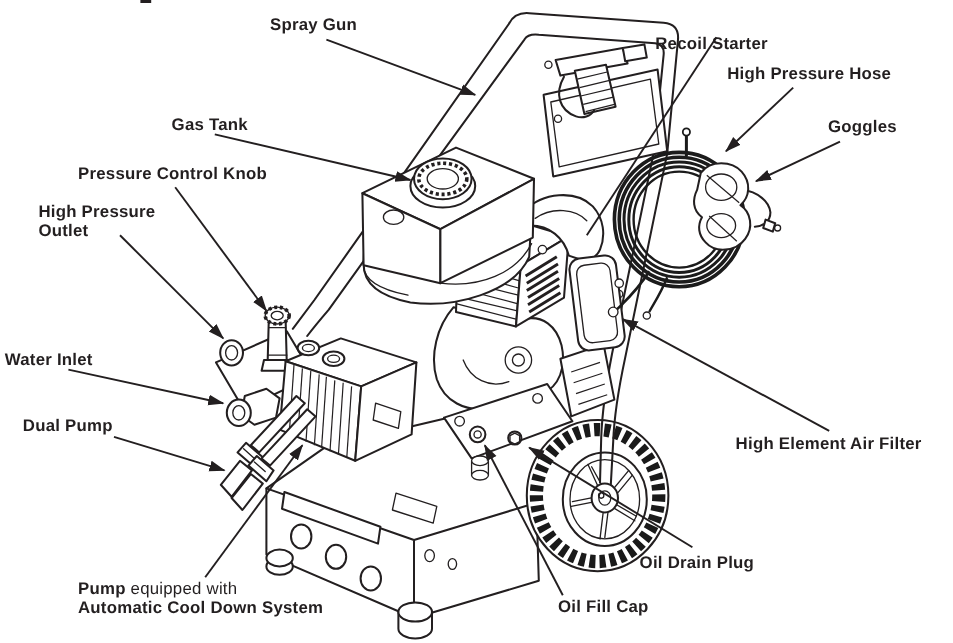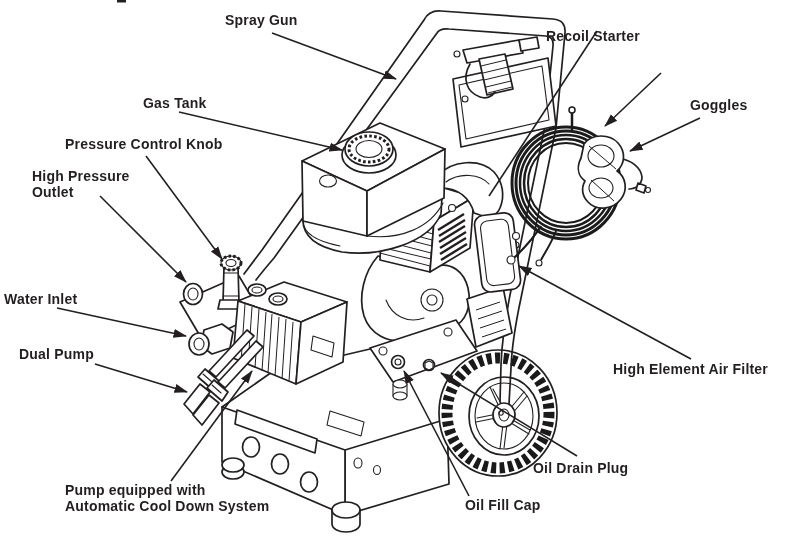--- a/index.html
+++ b/index.html
@@ -1,21 +1,21 @@
 <!DOCTYPE html>
 <html><head>
 <meta charset="utf-8">
 <style>
   html,body{margin:0;padding:0;background:#ffffff;}
   #stage{position:relative;width:788px;height:536px;background:#fff;overflow:hidden;
          font-family:"Liberation Sans",sans-serif;}
   #art{position:absolute;left:0;top:0;}
   .label{position:absolute;font:700 14px/16px "Liberation Sans",sans-serif;
          color:#231f20;white-space:nowrap;letter-spacing:.2px;}
-  .label .reg{font-weight:700;}
+  .label .reg{font-weight:400;}
   
   .ln{stroke:#231f20;stroke-width:1.7;fill:none;stroke-linecap:round;stroke-linejoin:round;}
   .w{fill:#ffffff;}
   .thin{stroke-width:1.1;}
   .coil{stroke:#1b1b1b;fill:none;}
   .leader{stroke:#231f20;stroke-width:1.6;fill:none;}
   .hatch{stroke:#231f20;stroke-width:1;fill:none;}
 </style>
 </head>
 <body>
@@ -292,20 +292,21 @@
     <line class="leader" x1="95" y1="364" x2="187" y2="392" marker-end="url(#ah)"></line>
     <line class="leader" x1="171" y1="481" x2="252" y2="371" marker-end="url(#ah)"></line>
     <line class="leader" x1="469" y1="496" x2="404" y2="371" marker-end="url(#ah)"></line>
     <line class="leader" x1="577" y1="456" x2="441" y2="373" marker-end="url(#ah)"></line>
     <line class="leader" x1="691" y1="359" x2="519" y2="266" marker-end="url(#ah)"></line>
   </g>
 </svg>
 
   <div class="label" style="left:225px;top:12px">Spray Gun</div>
   <div class="label" style="left:546px;top:28px">Recoil Starter</div>
+  <div class="label" style="left:606px;top:53px">High Pressure Hose</div>
   <div class="label" style="left:690px;top:97px">Goggles</div>
   <div class="label" style="left:143px;top:95px">Gas Tank</div>
   <div class="label" style="left:32px;top:168px">
     <div>High Pressure</div>
     <div>Outlet</div>
   </div>
 
   <div class="label" style="left:65px;top:136px">Pressure Control Knob</div>
 
   <div class="label" style="left:4px;top:291px">Water Inlet</div>

